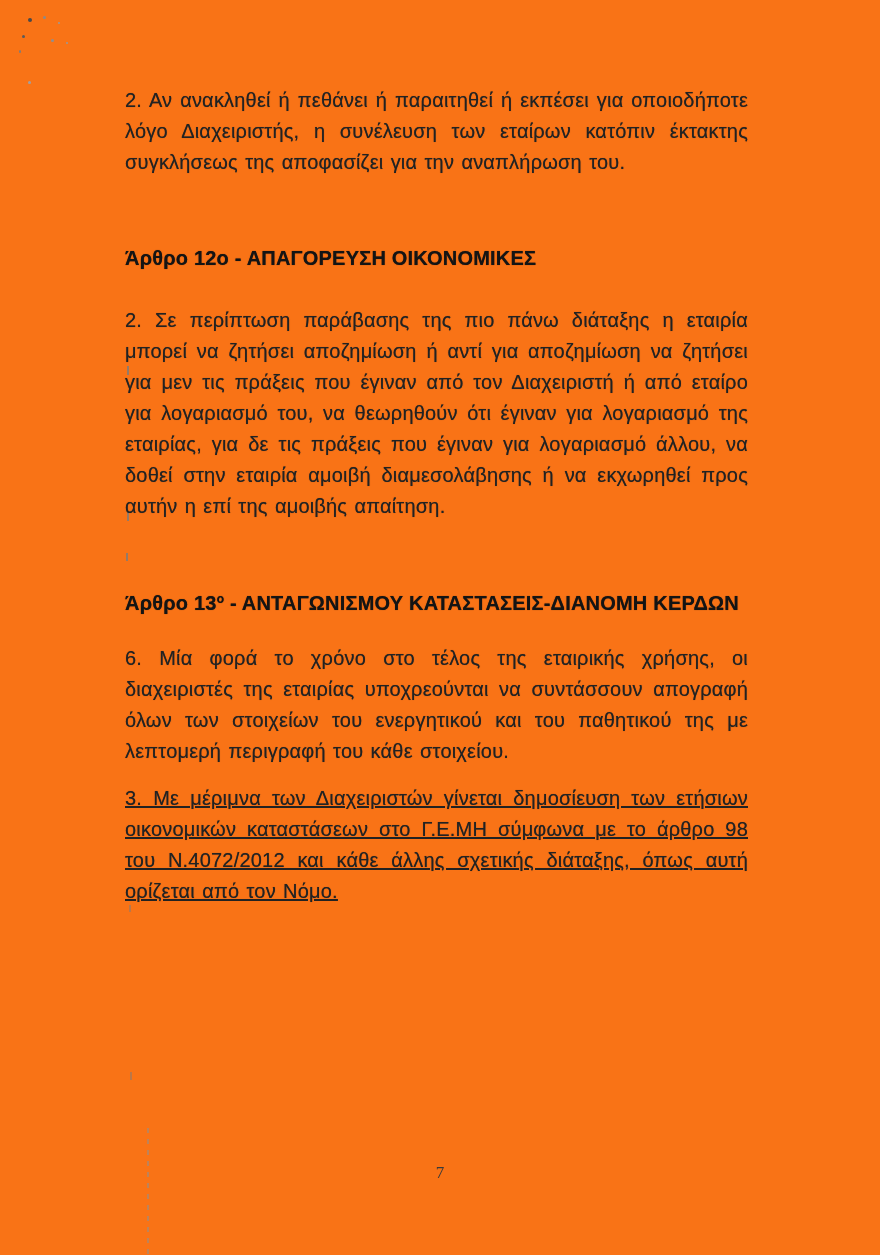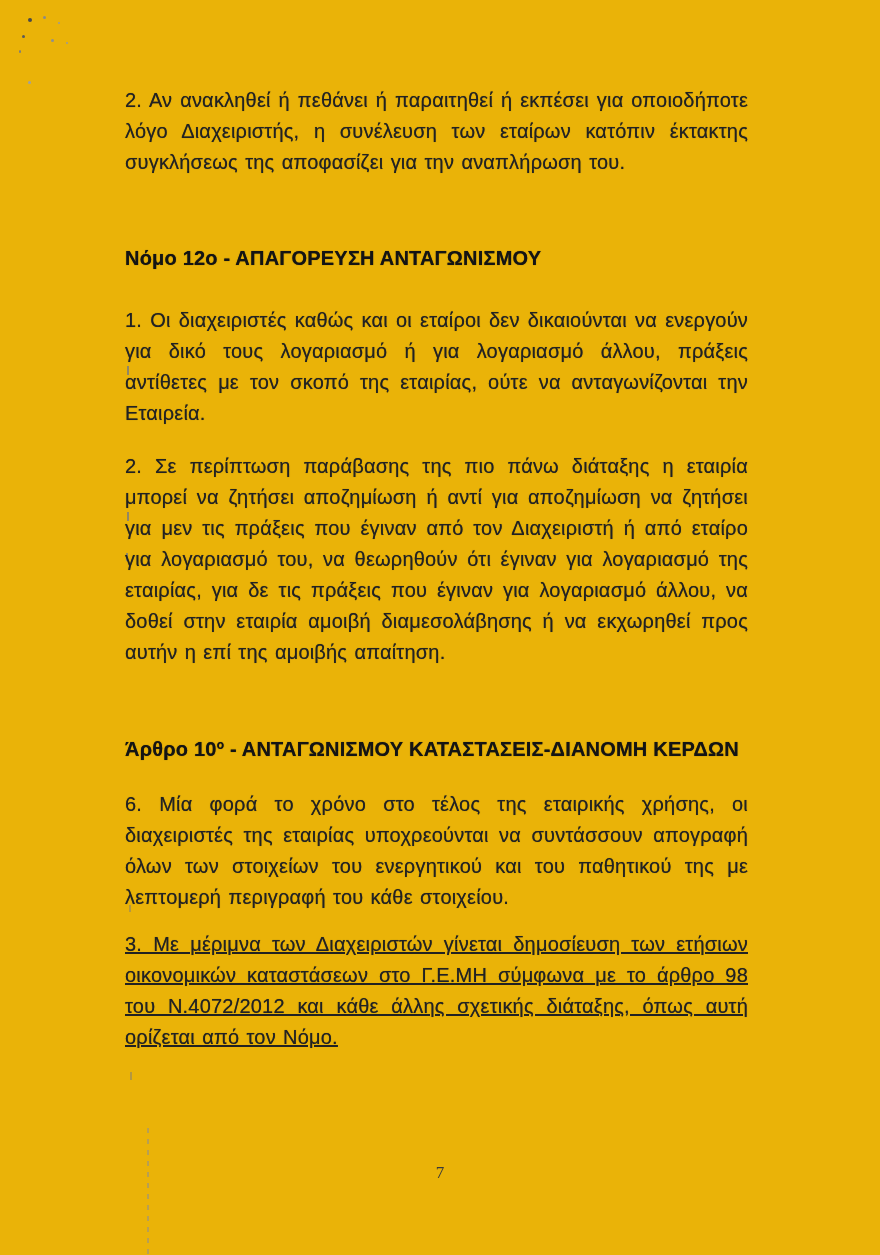--- a/index.html
+++ b/index.html
@@ -4,21 +4,21 @@
 <style>
   html, body {
     margin: 0;
     padding: 0;
     background: #ffffff;
   }
   .page {
     position: relative;
     width: 880px;
     height: 1255px;
-    background: #eab308;
+    background: #f97316;
     overflow: hidden;
     font-family: "Liberation Sans", sans-serif;
     color: #1f1f1f;
   }
   .content {
     position: absolute;
     top: 85px;
     left: 125px;
     width: 623px;
   }
@@ -122,27 +122,26 @@
   <div class="tick t2"></div>
   <div class="tick t3"></div>
   <div class="tick t4"></div>
   <div class="tick t5"></div>
   <div class="fold-line"></div>
 
   <div class="content">
 
     <p class="para mb65">2. Αν ανακληθεί ή πεθάνει ή παραιτηθεί ή εκπέσει για οποιοδήποτε λόγο Διαχειριστής, η συνέλευση των εταίρων κατόπιν έκτακτης συγκλήσεως της αποφασίζει για την αναπλήρωση του.</p>
 
-    <h2 class="heading mb31">Νόμο 12ο - ΑΠΑΓΟΡΕΥΣΗ ΑΝΤΑΓΩΝΙΣΜΟΥ</h2>
+    <h2 class="heading mb31">Άρθρο 12ο - ΑΠΑΓΟΡΕΥΣΗ ΟΙΚΟΝΟΜΙΚΕΣ</h2>
 
-    <p class="para mb22">1. Οι διαχειριστές καθώς και οι εταίροι δεν δικαιούνται να ενεργούν για δικό τους λογαριασμό ή για λογαριασμό άλλου, πράξεις αντίθετες με τον σκοπό της εταιρίας, ούτε να ανταγωνίζονται την Εταιρεία.</p>
 
     <p class="para mb66">2. Σε περίπτωση παράβασης της πιο πάνω διάταξης η εταιρία μπορεί να ζητήσει αποζημίωση ή αντί για αποζημίωση να ζητήσει για μεν τις πράξεις που έγιναν από τον Διαχειριστή ή από εταίρο για λογαριασμό του, να θεωρηθούν ότι έγιναν για λογαριασμό της εταιρίας, για δε τις πράξεις που έγιναν για λογαριασμό άλλου, να δοθεί στην εταιρία αμοιβή διαμεσολάβησης ή να εκχωρηθεί προς αυτήν η επί της αμοιβής απαίτηση.</p>
 
-    <h2 class="heading mb24"><span>Άρθρο 10</span><sup>ο</sup><span> - ΑΝΤΑΓΩΝΙΣΜΟΥ ΚΑΤΑΣΤΑΣΕΙΣ-ΔΙΑΝΟΜΗ ΚΕΡΔΩΝ</span></h2>
+    <h2 class="heading mb24"><span>Άρθρο 13</span><sup>ο</sup><span> - ΑΝΤΑΓΩΝΙΣΜΟΥ ΚΑΤΑΣΤΑΣΕΙΣ-ΔΙΑΝΟΜΗ ΚΕΡΔΩΝ</span></h2>
 
     <p class="para mb16">6. Μία φορά το χρόνο στο τέλος της εταιρικής χρήσης, οι διαχειριστές της εταιρίας υποχρεούνται να συντάσσουν απογραφή όλων των στοιχείων του ενεργητικού και του παθητικού της με λεπτομερή περιγραφή του κάθε στοιχείου.</p>
 
 
 
     <p class="para mb0">3. Με μέριμνα των Διαχειριστών γίνεται δημοσίευση των ετήσιων οικονομικών καταστάσεων στο Γ.Ε.ΜΗ σύμφωνα με το άρθρο 98 του Ν.4072/2012 και κάθε άλλης σχετικής διάταξης, όπως αυτή ορίζεται από τον Νόμο.</p>
 
   </div>
 
   <div class="footer">7</div>

